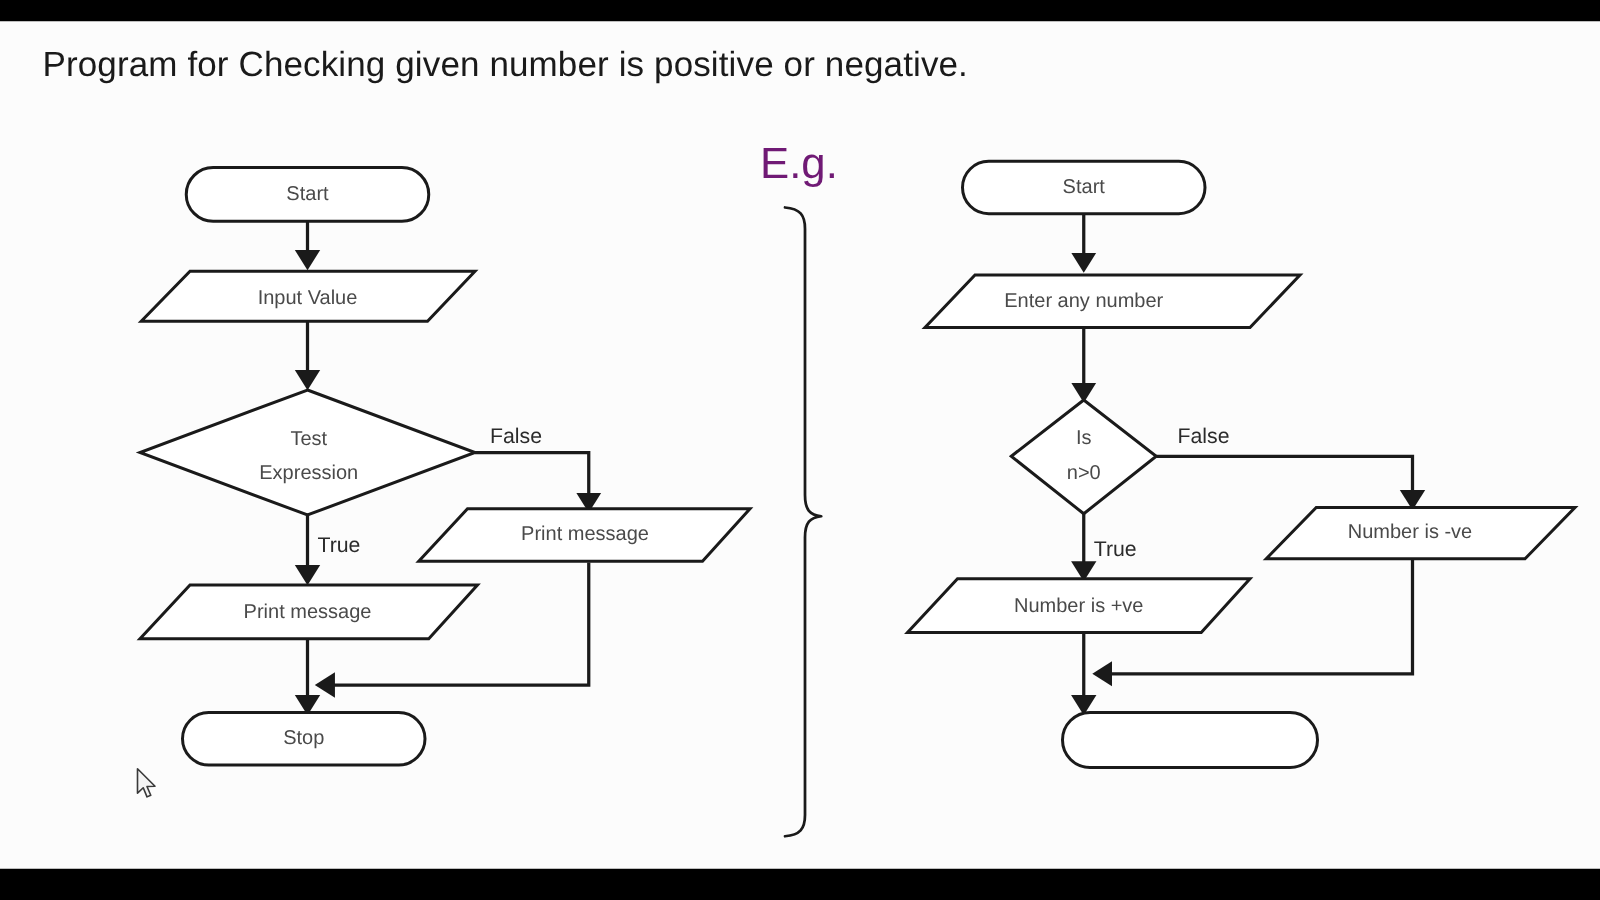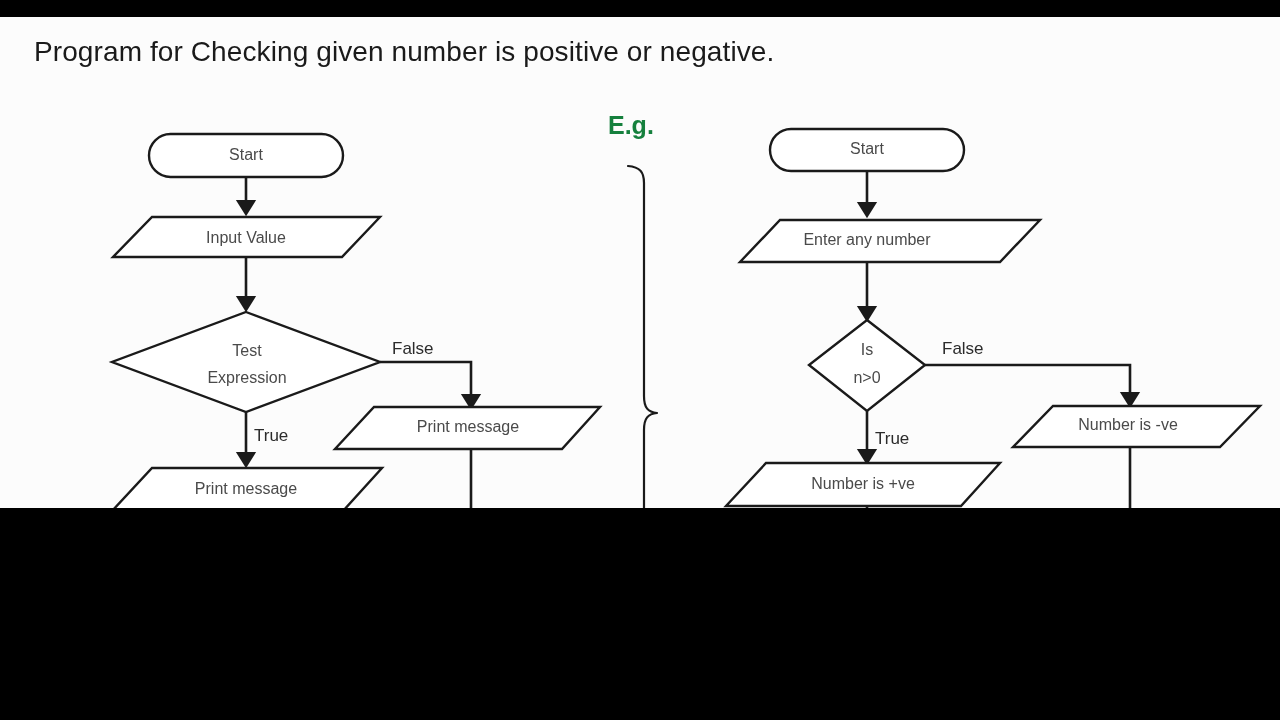--- a/index.html
+++ b/index.html
@@ -9,21 +9,21 @@
   }
   body {
     width: 1280px;
     height: 720px;
     overflow: hidden;
     font-family: "Liberation Sans", sans-serif;
   }
   #screen {
     position: relative;
     width: 1280px;
-    height: 508px;
+    height: 695px;
     background: #fcfcfc;
     overflow: hidden;
   }
   .letterbox {
     position: absolute;
     left: 0;
     width: 1280px;
     background: #000000;
   }
   #letterbox-top { top: 0; height: 17px; }
@@ -35,25 +35,24 @@
     color: #1a1a1a;
     font-family: "Liberation Sans", sans-serif;
     font-weight: 400;
     letter-spacing: 0.1px;
     white-space: nowrap;
   }
   #eg-label {
     position: absolute;
     left: 608px;
     top: 111px;
-    font-size: 25px;
-    color: #15803d;
+    font-size: 35px;
+    color: #701a75;
     font-family: "Liberation Sans", sans-serif;
     white-space: nowrap;
-    font-weight: bold;
   }
   svg.diagram {
     position: absolute;
     left: 0;
     top: 0;
   }
   .shape {
     fill: #ffffff;
     stroke: #1a1a1a;
     stroke-width: 2.4;

